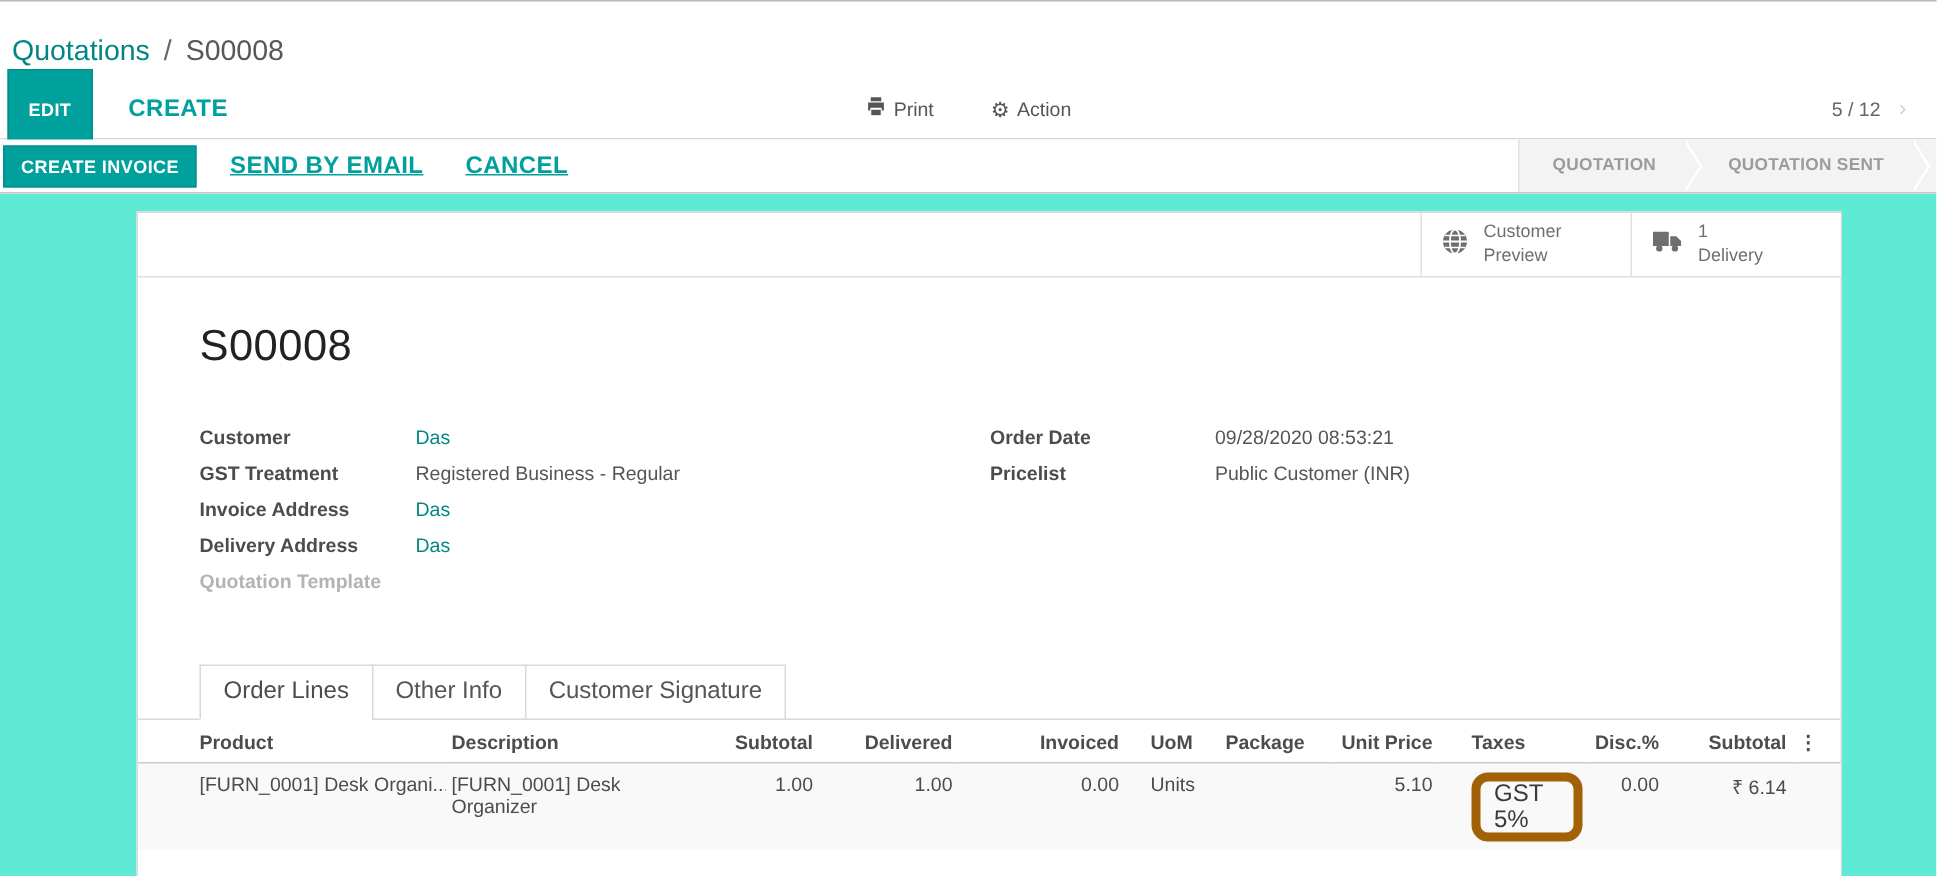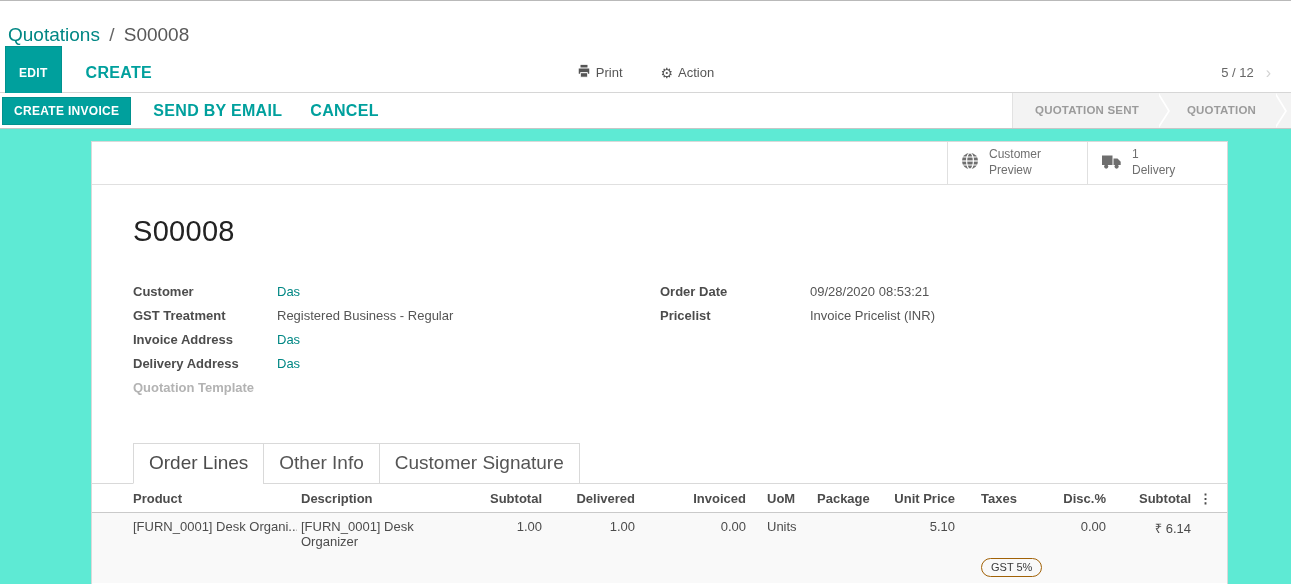--- a/index.html
+++ b/index.html
@@ -42,21 +42,21 @@
   .gear-glyph { font-size:14px; color:#555; }
   .pager { margin-left:auto; display:flex; align-items:flex-start; gap:12px; font-size:13px; color:#666; }
   .pager-chev { color:#d3d3d3; font-size:16px; line-height:1; cursor:pointer; }
 
   
   .statusbar {
     height:36px; border-bottom:1px solid #c6c6c6; background:#fff;
     display:flex; align-items:center; position:relative; overflow:hidden;
   }
   .statusbar .btn-primary { padding:6px 11px; margin-left:2px; }
-  .statusbar .btn-link-teal { margin-left:16px; }
+  .statusbar .btn-link-teal { margin-left:16px;text-decoration:underline; }
   .steps { position:absolute; left:1012px; top:0; height:35px; display:flex; }
   .step {
     position:relative; background:#f3f3f3; color:#9b9b9b;
     font-size:11.5px; font-weight:700; letter-spacing:.2px;
     line-height:35px; padding:0 18px 0 30px; white-space:nowrap; cursor:pointer;
   }
   .step:first-child { padding-left:22px; border-left:1px solid #e2e2e2; }
   .step::before {
     content:""; position:absolute; top:0; right:-13px; width:0; height:0; z-index:1;
     border-top:18px solid transparent; border-bottom:17px solid transparent;
@@ -92,43 +92,43 @@
   .field-label { width:144px; font-weight:700; color:#4c4c4c; flex:0 0 auto; }
   .field-col.right .field-label { width:150px; }
   .field-label.muted { color:#b3b3b3; }
   .field-value { color:#555; }
   .field-value.link { color:#008784; cursor:pointer; }
 
   
   .notebook { margin-top:38px; }
   .tabs { display:flex; padding-left:41px; border-bottom:1px solid #d9d9d9; }
   .tab {
-    font-size:19px; color:#555; background:#fff; cursor:pointer;
+    font-size:16px; color:#555; background:#fff; cursor:pointer;
     padding:8px 15px 9px; border:1px solid #d9d9d9; margin-bottom:-1px; margin-right:-1px;
   }
   .tab.active { color:#4c4c4c; border-bottom:1px solid #fff; }
 
   
   table.lines { width:100%; border-collapse:collapse; table-layout:fixed; font-size:13px; }
   .lines th {
     font-weight:700; color:#4c4c4c; padding:7px 4px 6px; text-align:left;
     border-bottom:1px solid #cacaca; white-space:nowrap; overflow:hidden;
   }
   .lines td { padding:6px 4px; vertical-align:top; color:#4c4c4c; }
   .lines .al-r { text-align:right; }
   .lines .pad-product { padding-left:41px; }
   .lines .pad-uom { padding-left:17px; }
   .lines .pad-package { padding-left:7px; }
   .lines .pad-taxes { padding-left:22px; }
   .lines tr.data-row { background:#f9f9f9; }
   .lines td.cell-product { white-space:nowrap; overflow:hidden; }
   .num-blue { color:#5e99aa; }
   .tax-pill {
-    display:inline-block; border:1px solid #a16207; border-radius:11px;
-    padding:0 9px; font-size:11px; line-height:17px; color:#3a3a3a; background:transparent;margin-top:39px;
+    display:inline-block; border:6px solid #a16207; border-radius:11px;
+    padding:0 9px; font-size:16px; line-height:17px; color:#3a3a3a; background:transparent;
   }
   .dots-icon { color:#555; font-weight:700; font-size:13px; cursor:pointer; text-align:right; padding-right:10px; }
   tr.filler-white td { height:24px; background:#fff; padding:0; }
   tr.filler-gray td { height:60px; background:#f9f9f9; padding:0; }
 
   col.c1{width:205px} col.c2{width:155px} col.c3{width:94px} col.c4{width:93px}
   col.c5{width:111px} col.c6{width:60px} col.c7{width:77px} col.c8{width:72px}
   col.c9{width:100px} col.c10{width:51px} col.c11{width:85px} col.c12{width:32px}
 </style>
 </head>
@@ -168,22 +168,22 @@
     </div>
   </div>
 </div>
 
 <div class="statusbar">
   <button class="btn-primary">CREATE INVOICE</button>
   <button class="btn-link-teal">SEND BY EMAIL</button>
   <button class="btn-link-teal">CANCEL</button>
 
   <div class="steps">
+    <div class="step">QUOTATION</div>
     <div class="step">QUOTATION SENT</div>
-    <div class="step">QUOTATION</div>
     <div class="step active">SALES ORDER</div>
   </div>
 </div>
 
 <div class="content">
   <div class="sheet">
 
     <div class="button-box">
       <div class="stat-button">
         <span>
@@ -242,21 +242,21 @@
           </div>
         </div>
 
         <div class="field-col right">
           <div class="field-row">
             <span class="field-label">Order Date</span>
             <span class="field-value">09/28/2020 08:53:21</span>
           </div>
           <div class="field-row">
             <span class="field-label">Pricelist</span>
-            <span class="field-value">Invoice Pricelist (INR)</span>
+            <span class="field-value">Public Customer (INR)</span>
           </div>
         </div>
       </div>
     </div>
 
     <div class="notebook">
       <div class="tabs">
         <div class="tab active">Order Lines</div>
         <div class="tab">Other Info</div>
         <div class="tab">Customer Signature</div>

